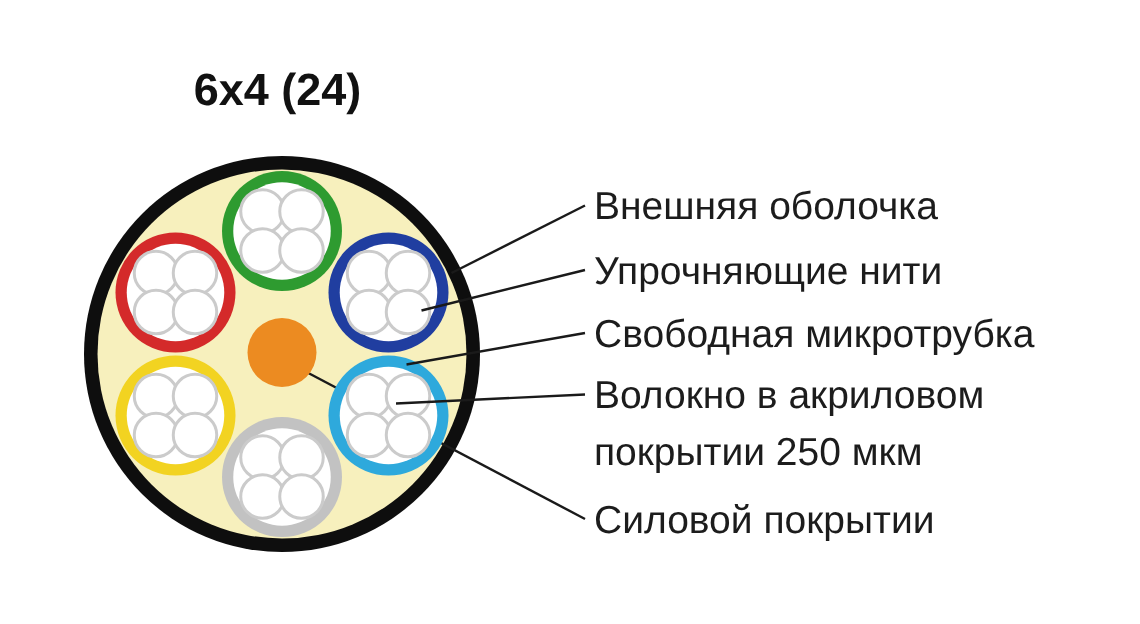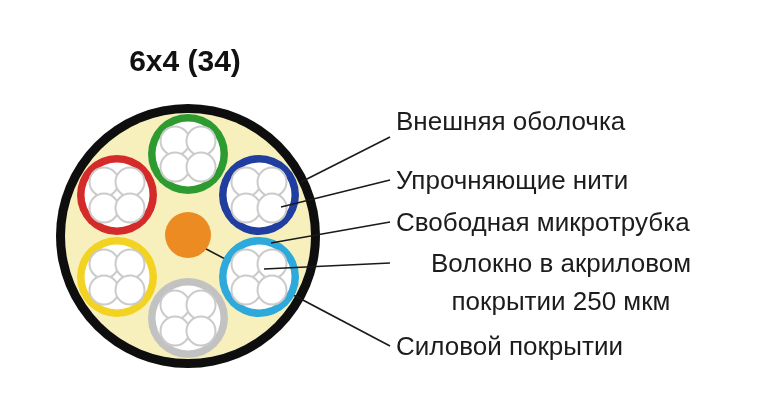--- a/index.html
+++ b/index.html
@@ -20,21 +20,21 @@
     color: #111111;
   }
   .label {
     position: absolute;
     left: 396px;
     font-size: 26px;
     color: #1c1c1c;
     line-height: 38px;
     white-space: nowrap;
   }
-  .label.wrap { white-space: normal; width: 330px; text-align: center; }
+  .label.wrap { white-space: normal; width: 330px; }
 </style>
 </head>
 <body>
 
 <svg class="stage" width="760" height="416" viewBox="0 0 760 416">
 
   <circle cx="188" cy="236" r="132" fill="#0e0e0e"></circle>
   <circle cx="188" cy="236" r="123" fill="#f7f0bd"></circle>
 
   <line x1="390" y1="346" x2="191" y2="241" stroke-width="1.6" stroke="#1a1a1a"></line>
@@ -108,19 +108,19 @@
   <circle cx="188" cy="235" r="23" fill="#ec8b21"></circle>
 
   <g stroke-width="1.6" stroke="#1a1a1a">
     <line x1="390" y1="137" x2="301" y2="182"></line>
     <line x1="390" y1="180" x2="281" y2="207"></line>
     <line x1="390" y1="222" x2="271" y2="243"></line>
     <line x1="390" y1="263" x2="264" y2="269"></line>
   </g>
 </svg>
 
-<div class="title">6x4 (34)</div>
+<div class="title">6x4 (24)</div>
 
-<div class="label" style="top:102px">Внешняя оболочка</div>
+<div class="label" style="top:118px">Внешняя оболочка</div>
 <div class="label" style="top:161px">Упрочняющие нити</div>
 <div class="label" style="top:203px">Свободная микротрубка</div>
 <div class="label wrap" style="top:244px">Волокно в акриловом покрытии 250 мкм</div>
 <div class="label" style="top:327px">Силовой покрытии</div>
 
 </body></html>

